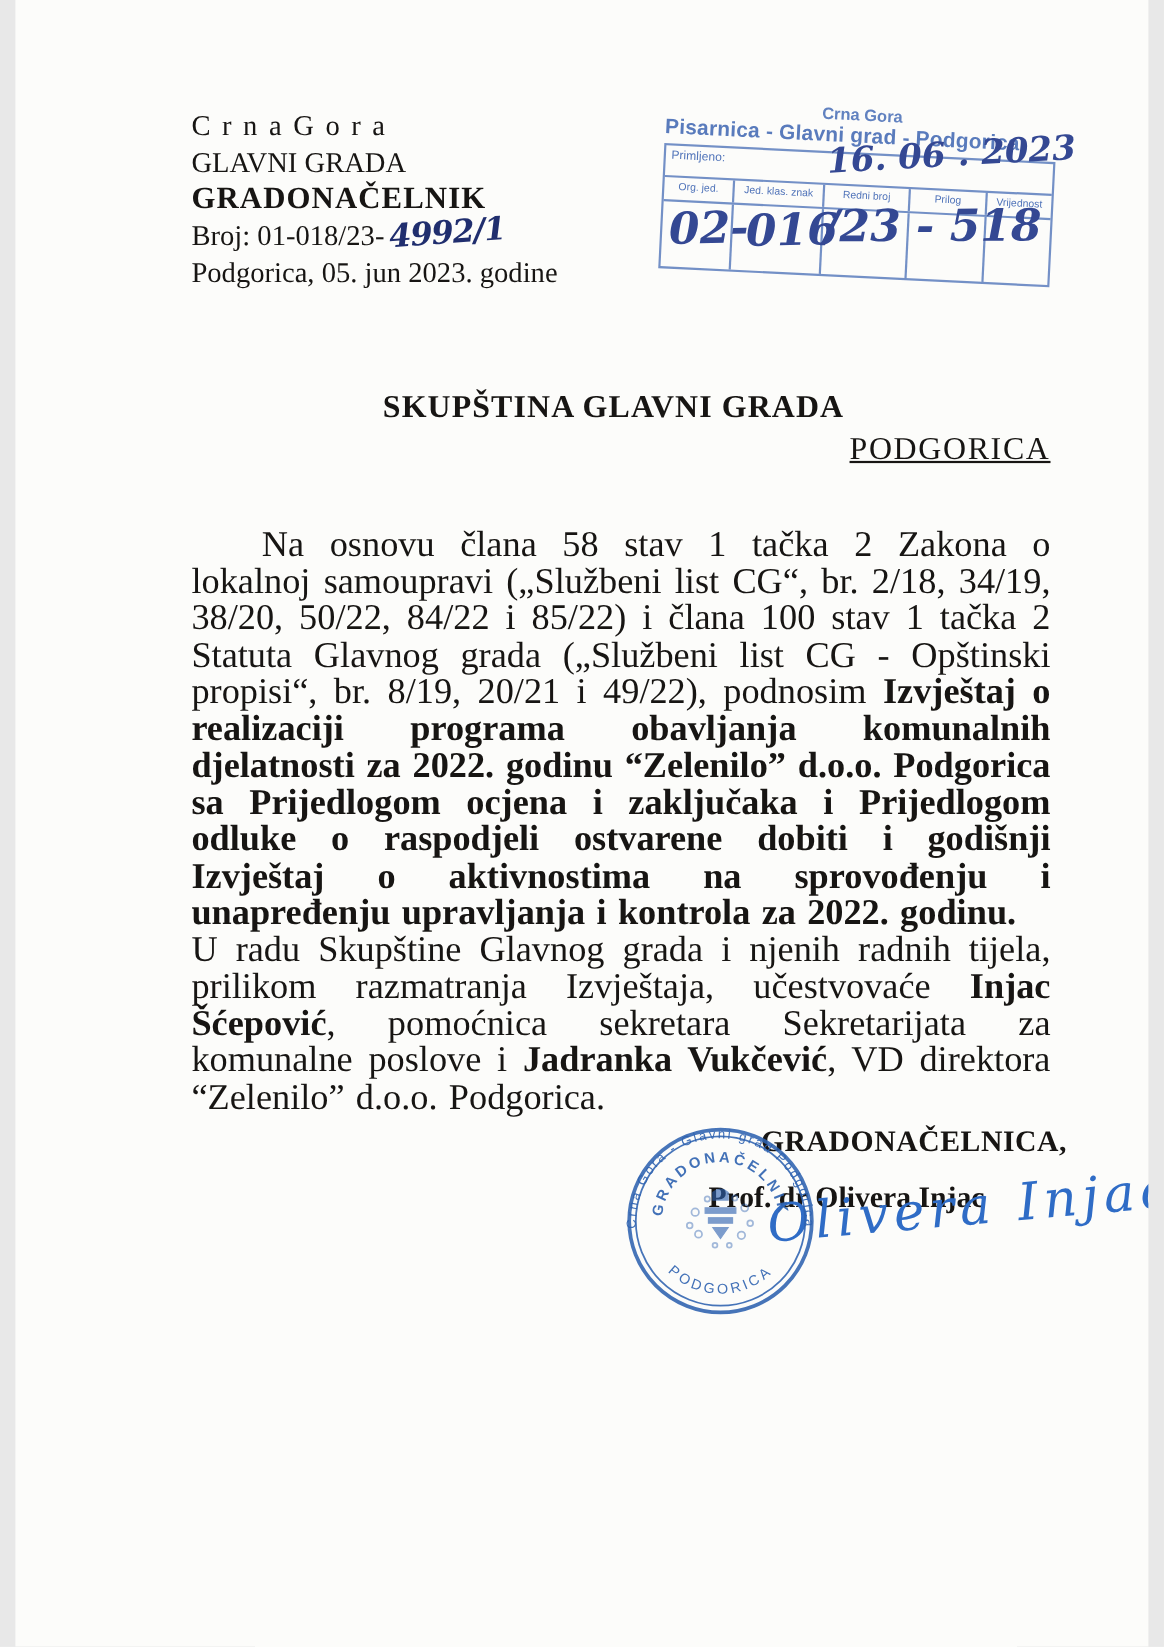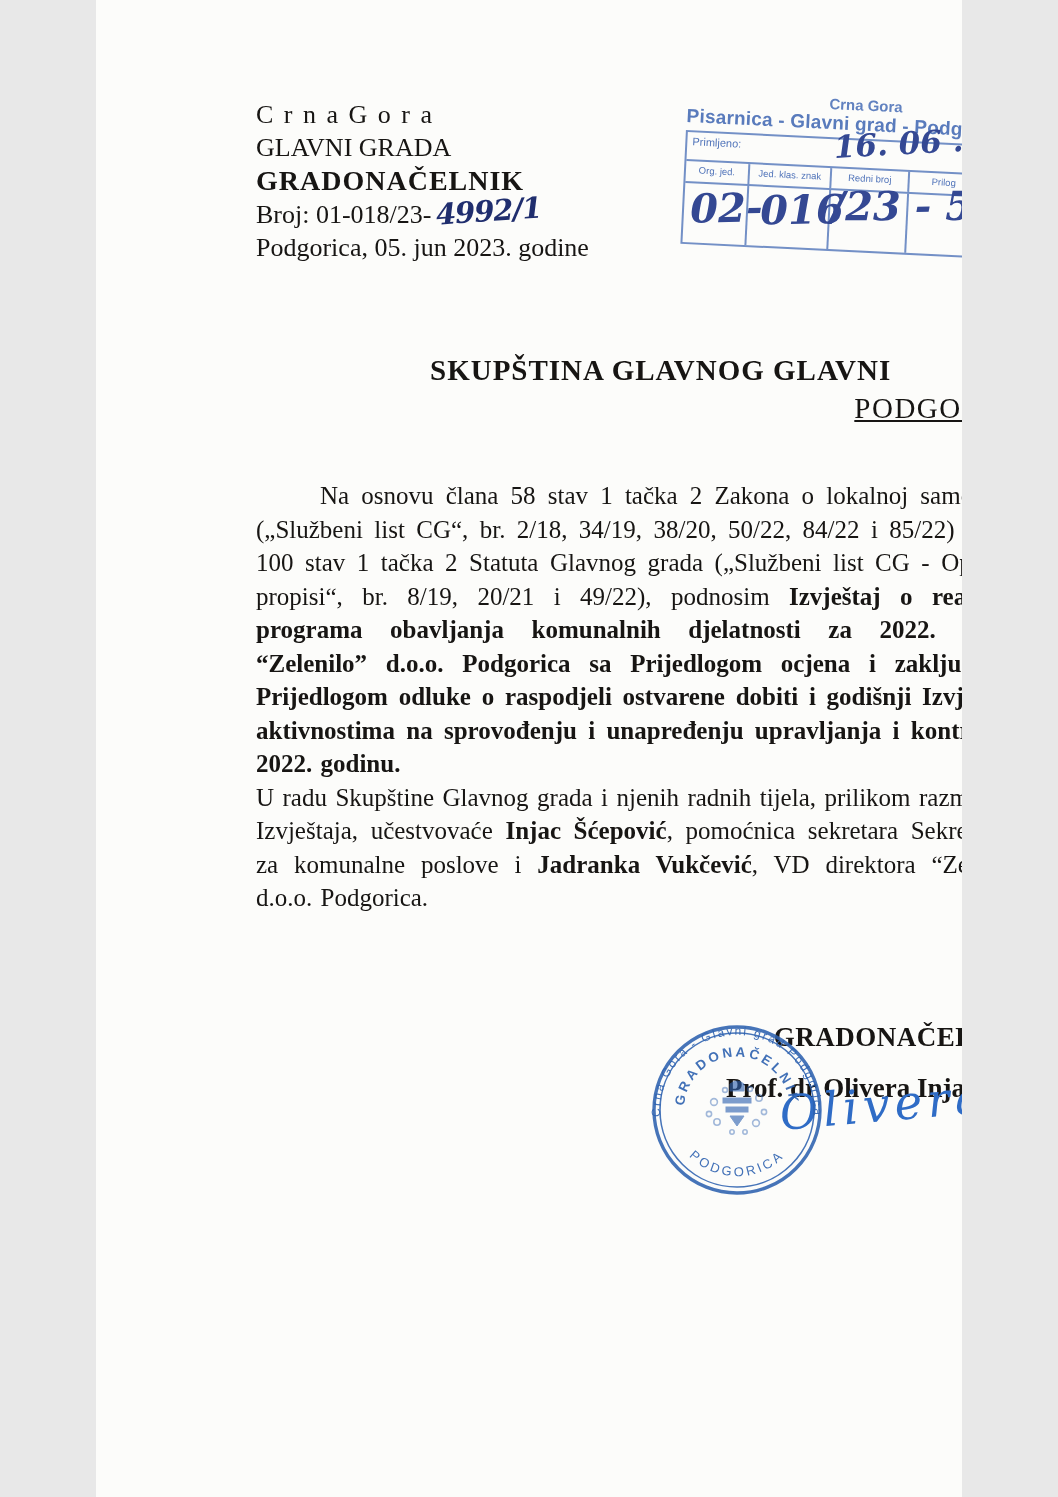--- a/index.html
+++ b/index.html
@@ -1,18 +1,18 @@
 <!DOCTYPE html>
 <html><head>
 <meta charset="utf-8">
 <style>
   html, body { margin: 0; padding: 0; background: #e8e8e8; }
   .page {
     position: relative;
-    width: 866px; height: 1497px;
+    width: 1030px; height: 1497px;
     margin: 0 auto;
     background: #fcfcfa;
     font-family: "Liberation Serif", serif;
     color: #171513;
     overflow: hidden;
   }
 
   
   .letterhead { position: absolute; left: 160px; top: 98px; font-size: 26px; line-height: 33px; }
   .lh-country { letter-spacing: 2px; }
@@ -49,21 +49,21 @@
   .r-v3 { left: 148px; top: 82px; font-size: 40px; transform: rotate(-3deg); }
 
   
   .addressee { position: absolute; left: 160px; top: 352px; width: 781px; font-size: 29px; line-height: 36px; }
   .addr-main { font-weight: bold; margin-left: 174px; letter-spacing: 1px; }
   .addr-city { text-align: right; text-decoration: underline; letter-spacing: 1.5px; margin-top: 2px; }
 
   
   .body-text {
     position: absolute; left: 160px; top: 479px; width: 781px;
-    font-size: 25px; line-height: 33.5px; text-align: justify; word-spacing: 2px;
+    font-size: 33px; line-height: 33.5px; text-align: justify; word-spacing: 2px;
   }
   .body-text p { margin: 0; }
   .p1 { text-indent: 64px; }
 
   
   .sig { position: absolute; left: 630px; top: 1020px; width: 330px; font-size: 27px; font-weight: bold; line-height: 34px; }
   .sig-role { text-align: right; padding-right: 4px; letter-spacing: .5px; }
   .sig-name { padding-right: 24px; margin-top: 17px; }
   .sig-hand {
     position: absolute; left: 683px; top: 1070px;
@@ -107,21 +107,21 @@
         <div class="rcell c5"></div>
       </div>
     </div>
     <div class="hw r-hand r-date">16. 06 . 2023</div>
     <div class="hw r-hand r-v1">02-</div>
     <div class="hw r-hand r-v2">016</div>
     <div class="hw r-hand r-v3">/23 - 518</div>
   </div>
 
   <div class="addressee">
-    <div class="addr-main">SKUPŠTINA GLAVNOG GLAVNI</div>
+    <div class="addr-main">SKUPŠTINA GLAVNI GRADA</div>
     <div class="addr-city">PODGORICA</div>
   </div>
 
   <div class="body-text">
     <p class="p1"><span>Na osnovu člana 58 stav 1 tačka 2 Zakona o lokalnoj samoupravi („Službeni list CG“, br. 2/18, 34/19, 38/20, 50/22, 84/22 i 85/22) i člana  100 stav 1 tačka 2 Statuta Glavnog grada („Službeni list CG - Opštinski propisi“, br. 8/19, 20/21 i 49/22), podnosim </span><b>Izvještaj o realizaciji programa obavljanja komunalnih djelatnosti za 2022. godinu “Zelenilo” d.o.o. Podgorica sa Prijedlogom ocjena i zaključaka i Prijedlogom odluke o raspodjeli ostvarene dobiti  i godišnji Izvještaj o aktivnostima na sprovođenju i unapređenju upravljanja i kontrola za 2022. godinu.</b></p>
     <p class="p2"><span>U radu Skupštine Glavnog grada i njenih radnih tijela, prilikom razmatranja Izvještaja, učestvovaće </span><b>Injac Šćepović</b><span>, pomoćnica sekretara Sekretarijata za komunalne poslove i </span><b>Jadranka Vukčević</b><span>, VD direktora “Zelenilo” d.o.o. Podgorica.</span></p>
   </div>
 
   <div class="sig">
     <div class="sig-role">GRADONAČELNICA,</div>

